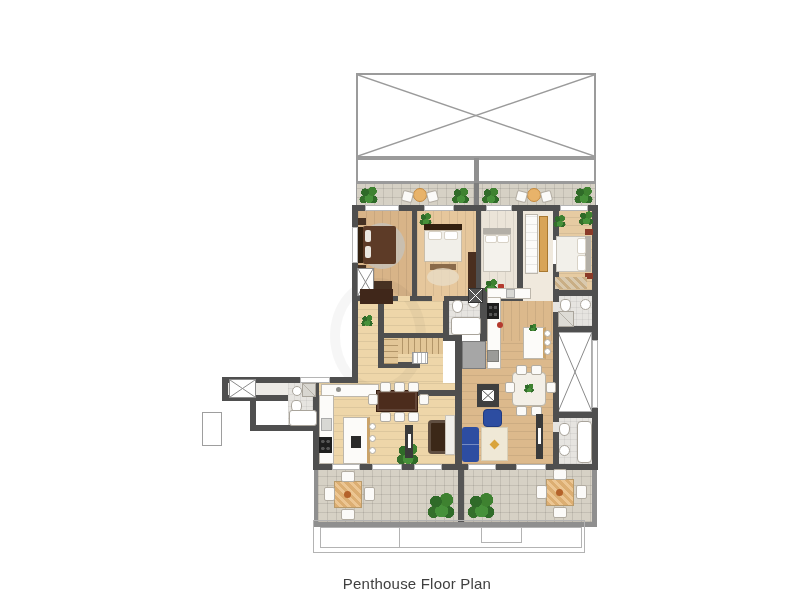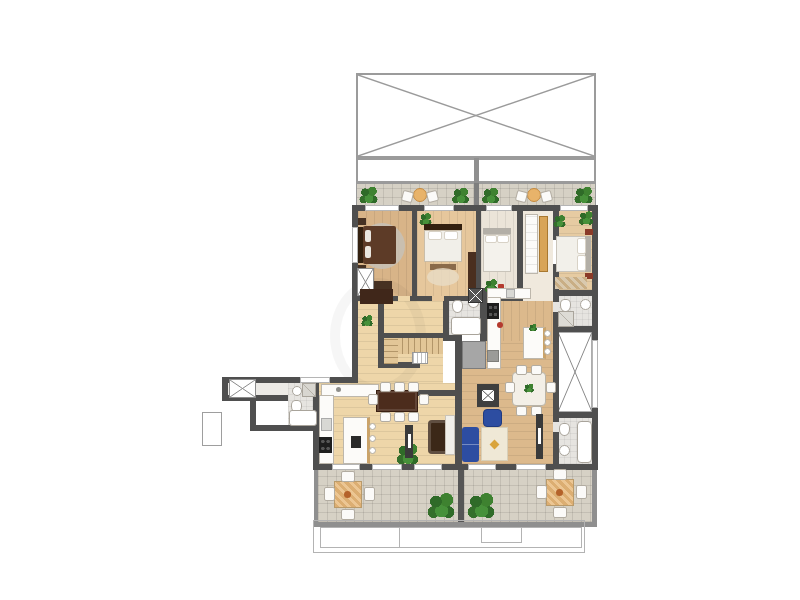--- a/index.html
+++ b/index.html
@@ -307,14 +307,15 @@
   <div class="chair" style="left:576px;top:485px;width:9px;height:12px;"></div>
 
   <div class="plant" style="left:424px;top:489px;width:34px;height:33px;"></div>
   <div class="plant" style="left:464px;top:489px;width:34px;height:33px;"></div>
 
   <div class="abs" style="left:313px;top:520px;width:272px;height:33px;border:1px solid #b3b3b3;box-sizing:border-box;"></div>
   <div class="abs" style="left:320px;top:527px;width:262px;height:21px;border:1px solid #b3b3b3;box-sizing:border-box;"></div>
   <div class="abs" style="left:399px;top:527px;width:1px;height:21px;background:#b3b3b3;"></div>
   <div class="abs" style="left:481px;top:527px;width:41px;height:16px;border:1px solid #b3b3b3;box-sizing:border-box;"></div>
 
+  <div class="caption" style="left:312px;top:575px;width:210px;text-align:center;">Penthouse Floor Plan</div>
 
 </div>
 
 </body></html>

